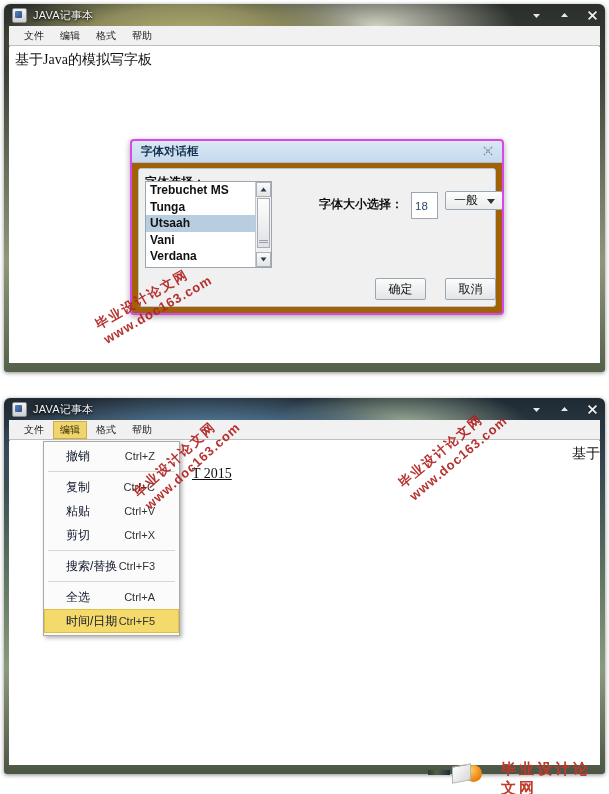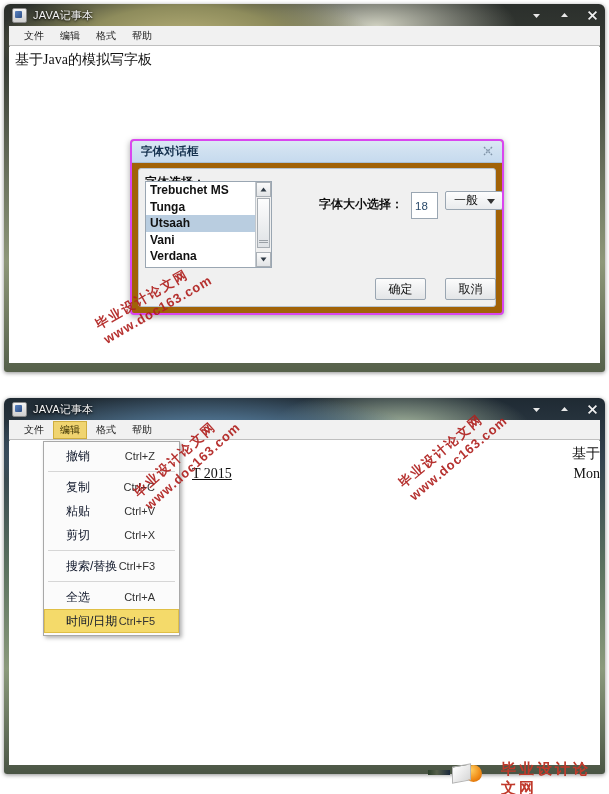--- a/index.html
+++ b/index.html
@@ -242,21 +242,20 @@
     <div class="win-inner" style="left:5px;top:22px;width:591px;height:345px;">
       <div class="menubar" style="top:0;">
         <div class="mi">文件</div>
         <div class="mi active">编辑</div>
         <div class="mi">格式</div>
         <div class="mi">帮助</div>
       </div>
 
       <div class="textarea" style="top:21px;bottom:0;text-align:right;">
         <div class="ta-line" style="margin-top:3px;">基于</div>
-        <div class="ta-line">Mon</div>
         <div class="ta-line" style="position:absolute;left:175px;top:23px;padding-left:8px;text-decoration:underline;">T  2015</div>
       </div>
     </div>
   </div>
 
   <div class="popup" style="left:43px;top:441px;width:137px;">
     <div class="pm-item">
       <span class="pm-label">撤销</span>
       <span class="pm-accel">Ctrl+Z</span>
     </div>

